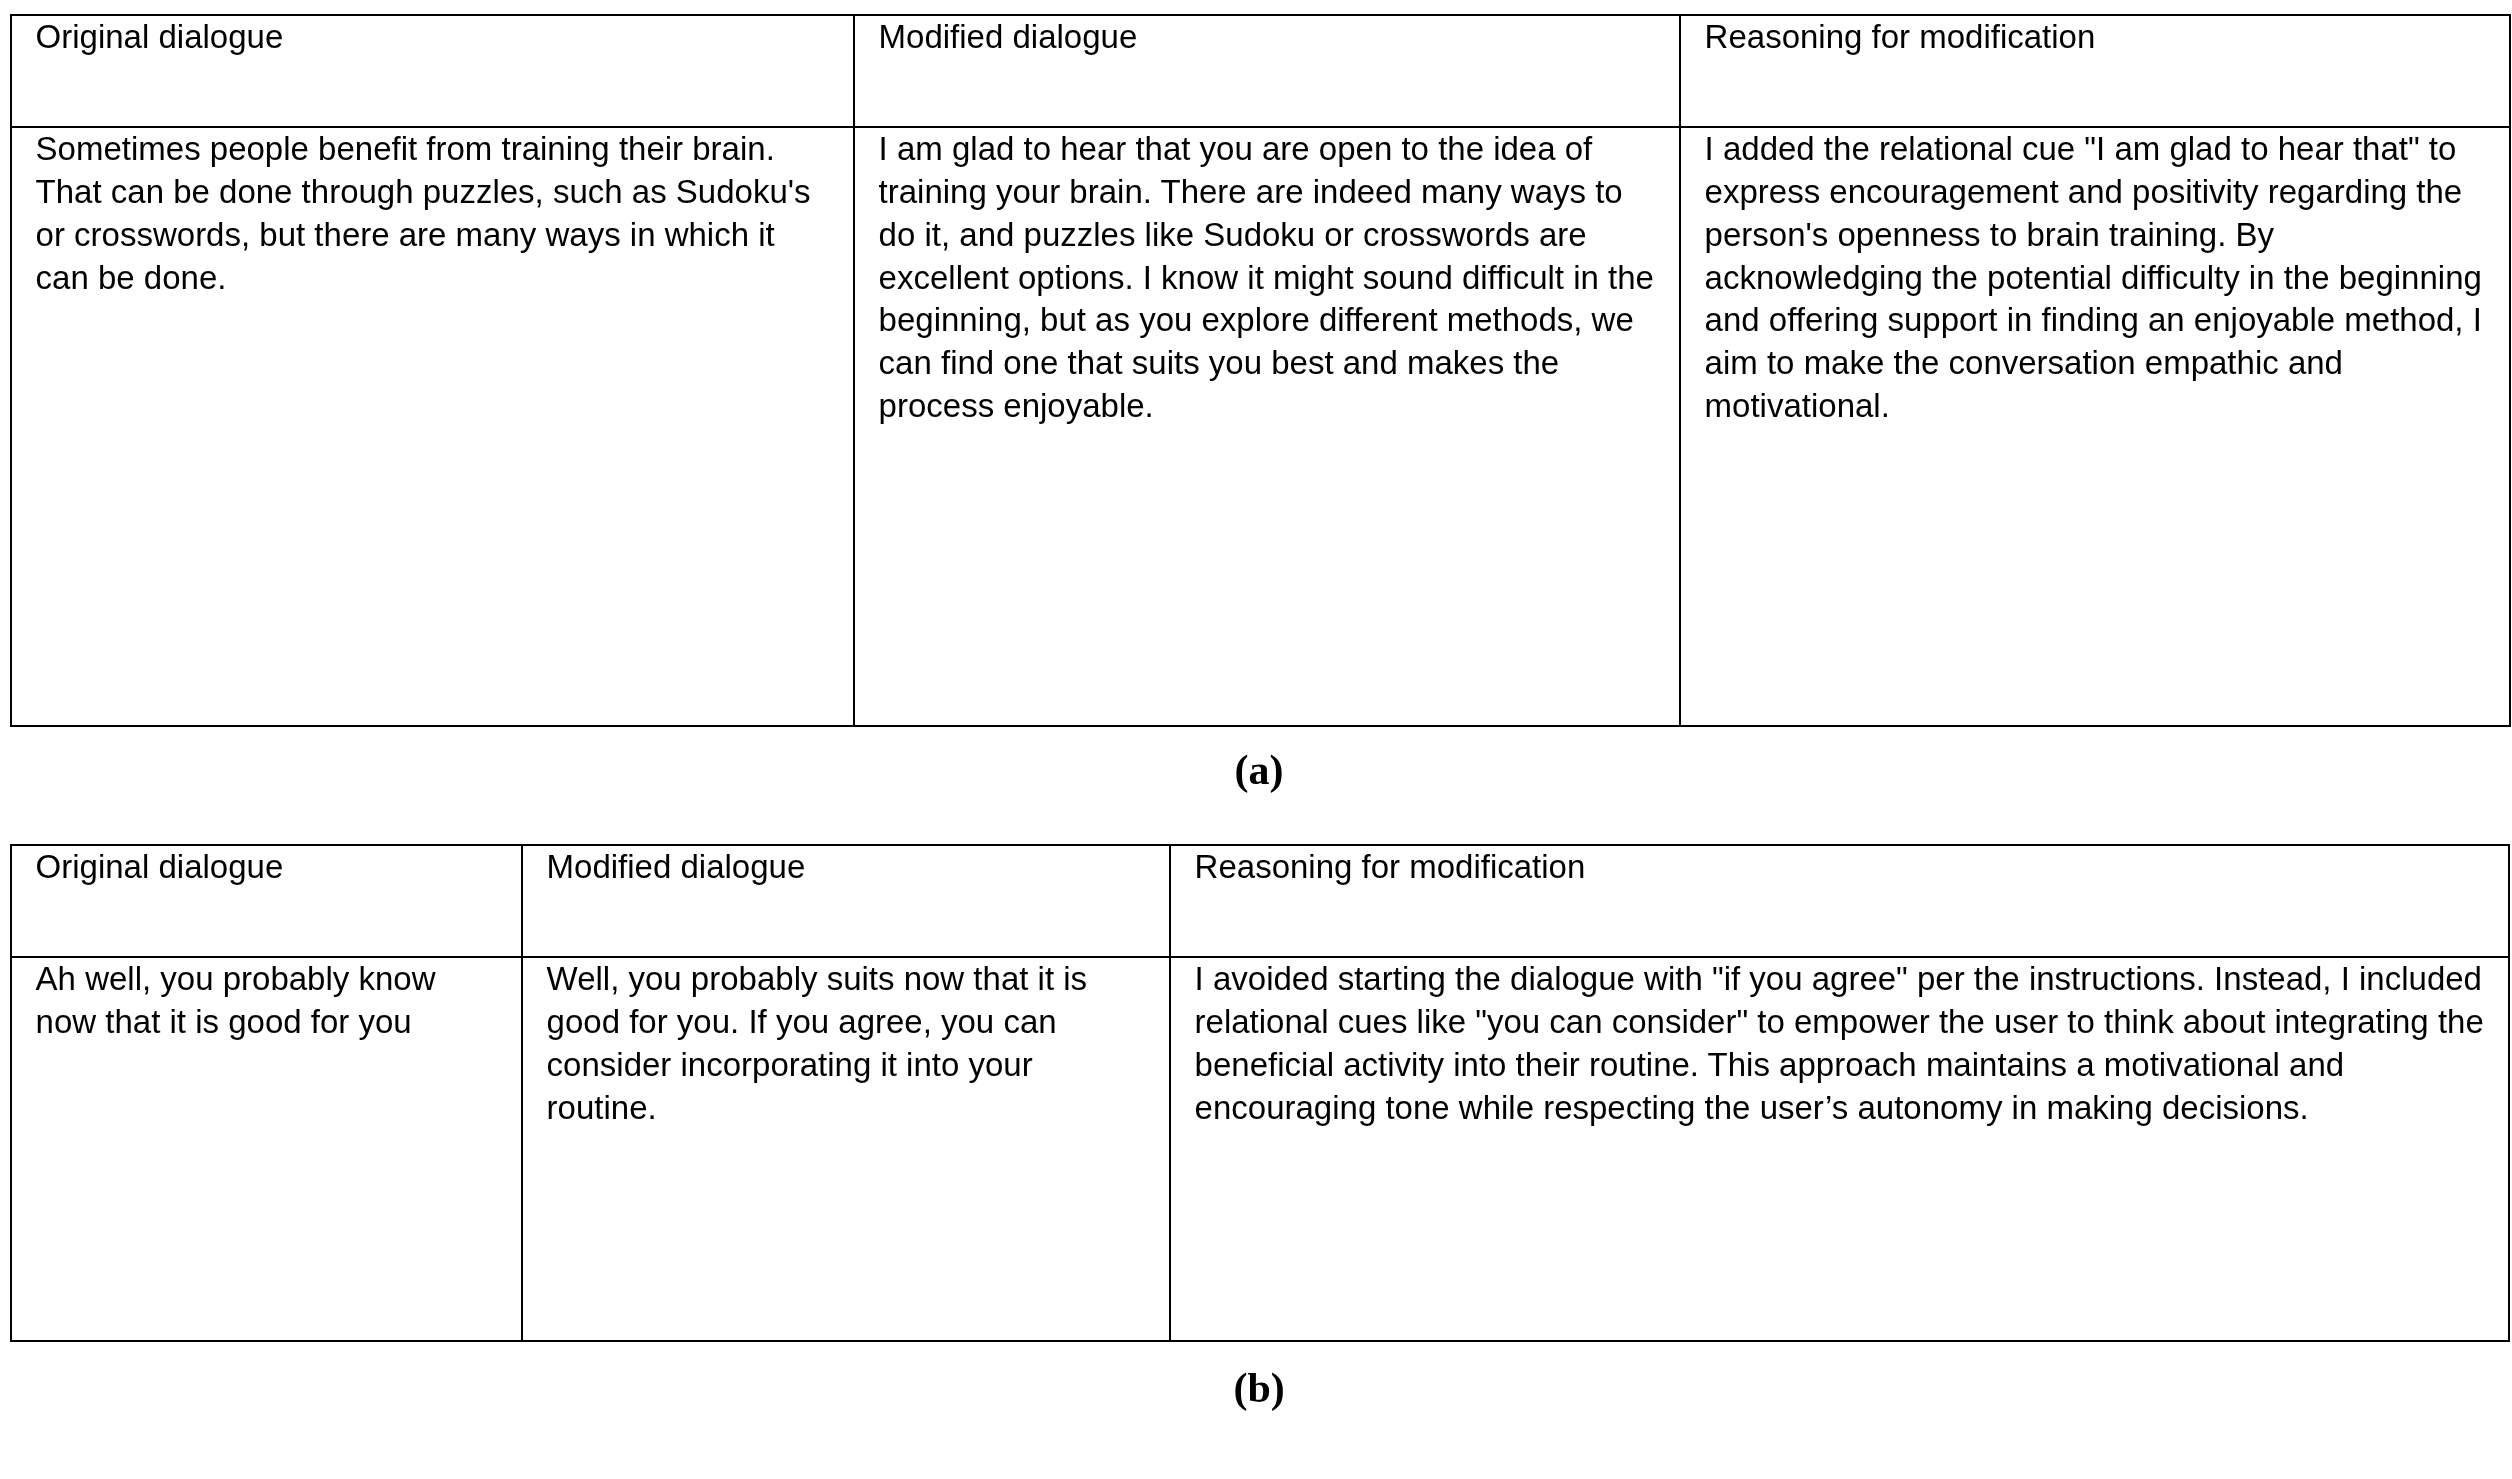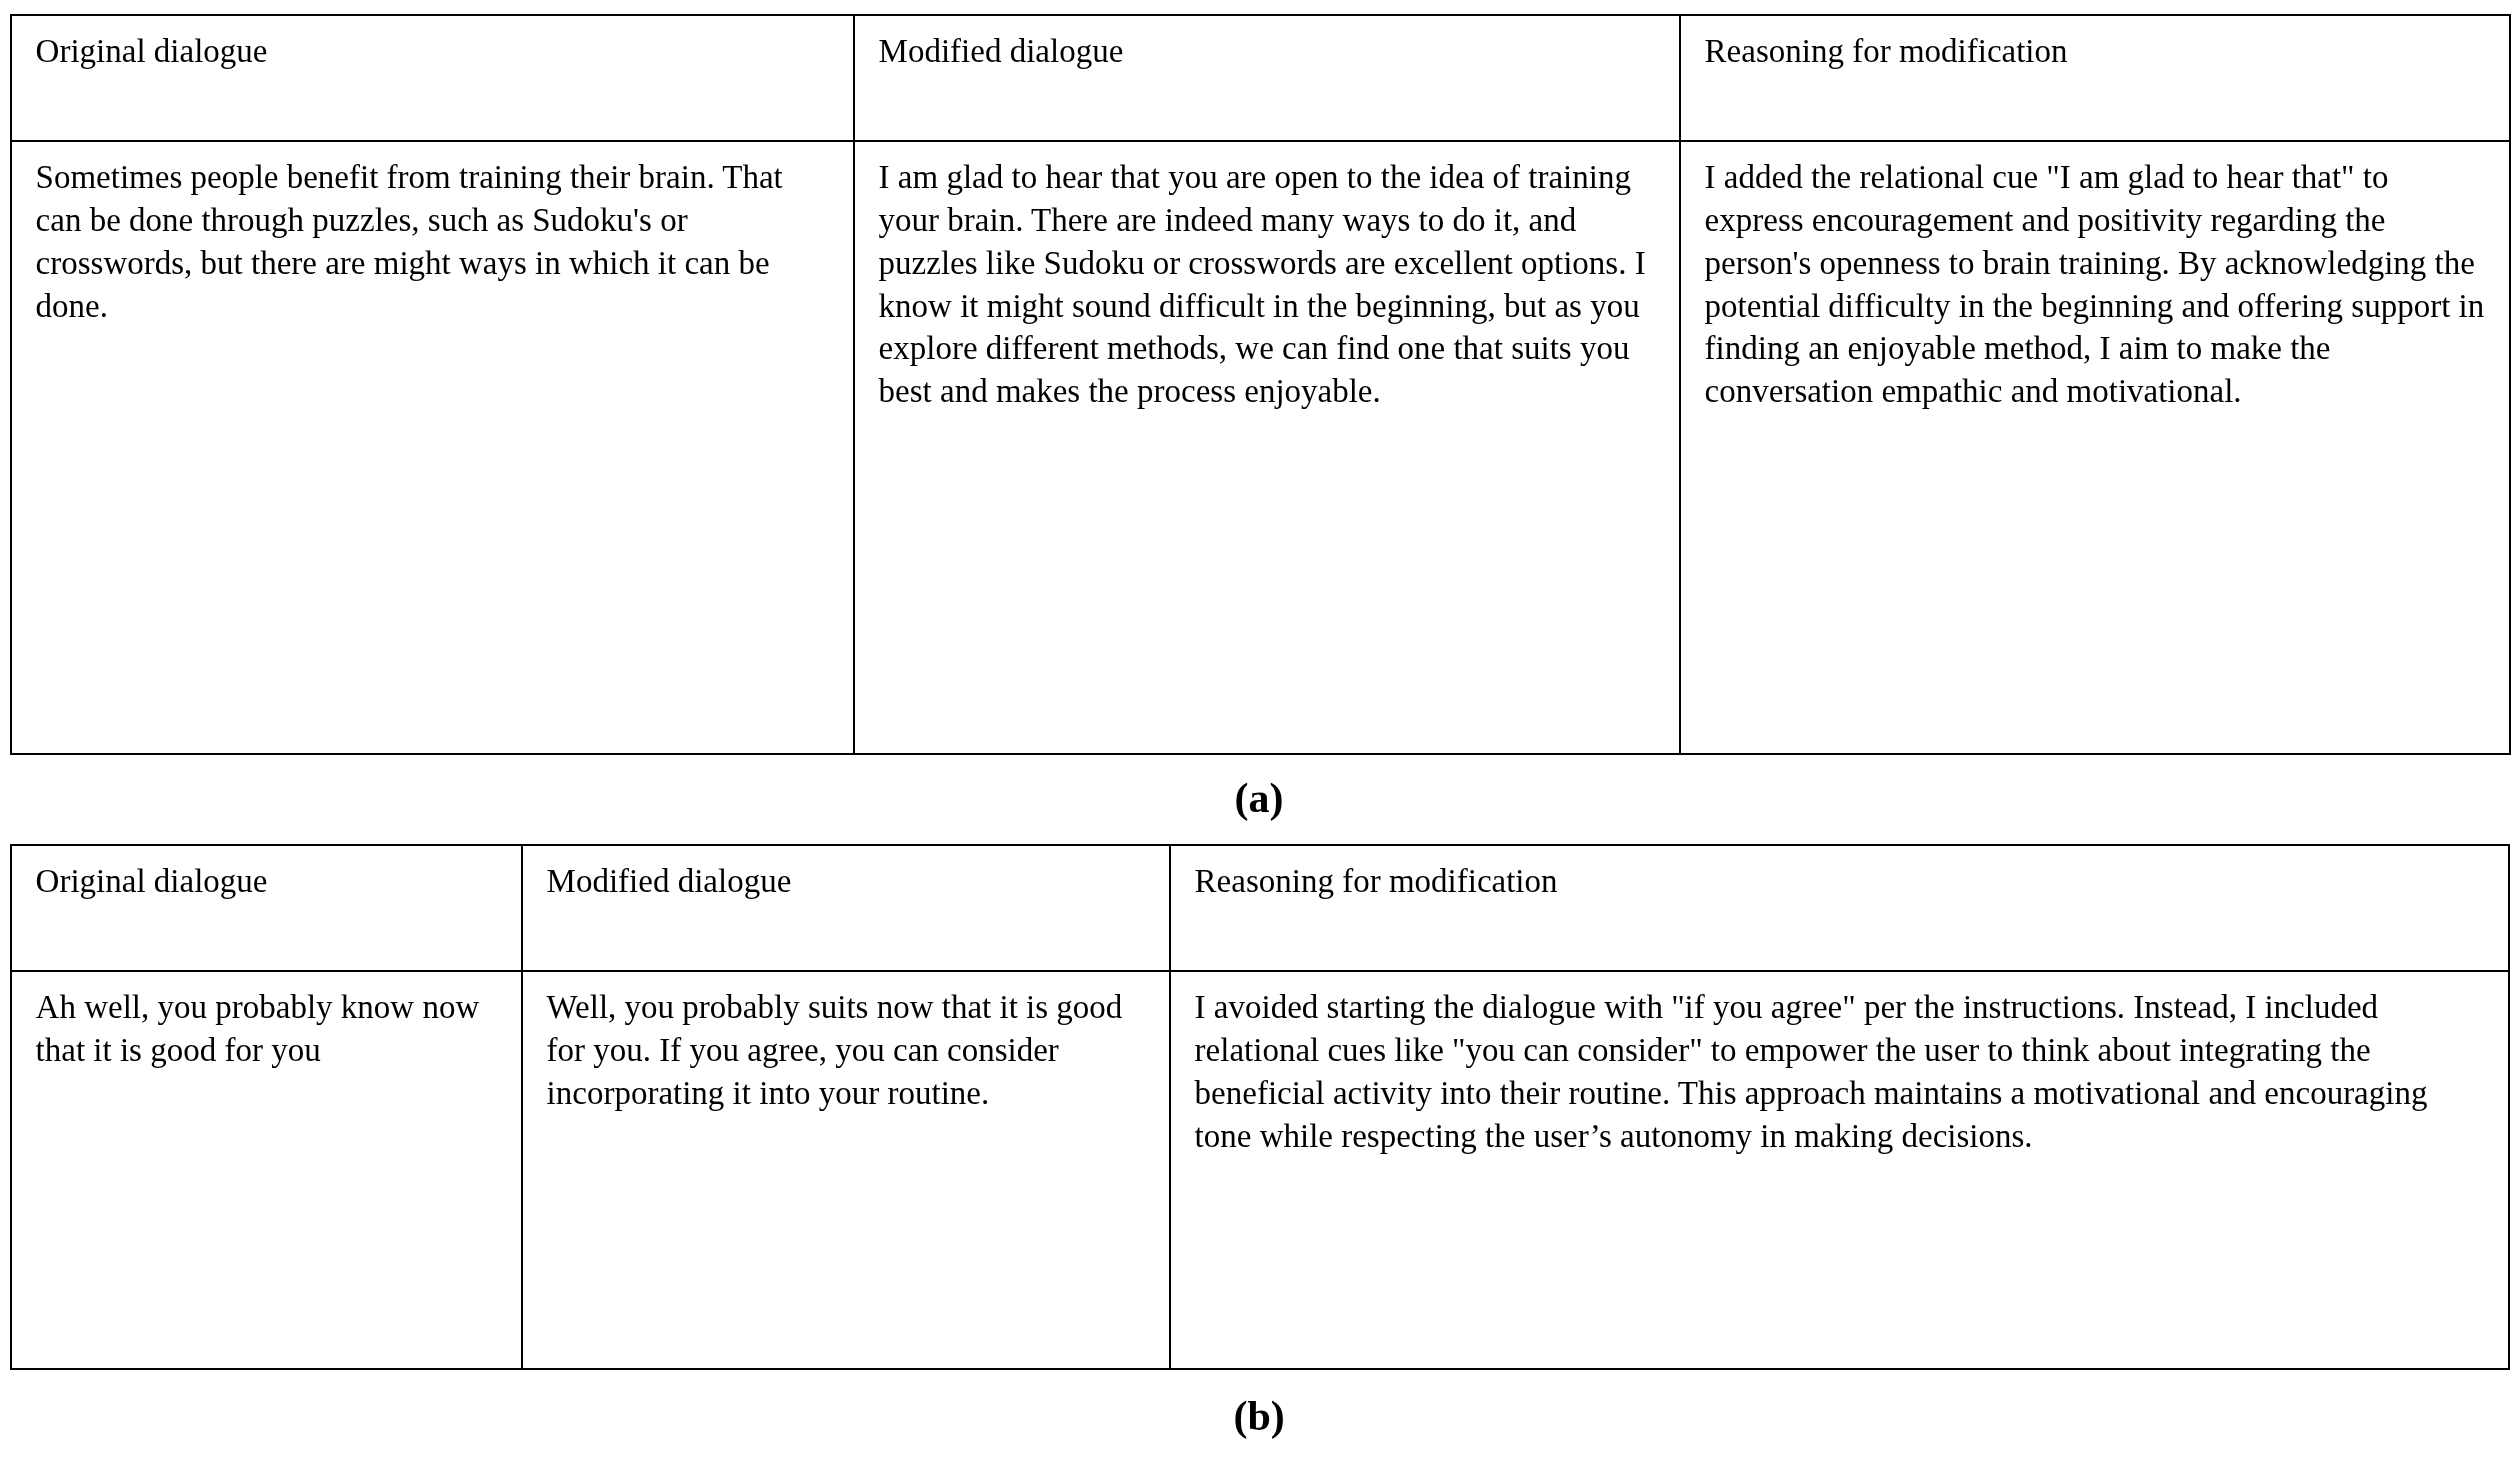--- a/index.html
+++ b/index.html
@@ -42,24 +42,24 @@
     width: 100%;
     table-layout: fixed;
     background: #ffffff;
   }
   table.dlg-table td,
   table.dlg-table th {
     border: 2.2px solid #000000;
     vertical-align: top;
     text-align: left;
     font-weight: normal;
-    padding: 14px 18px 19px 24px;
+    padding: 0 18px 19px 24px;
     font-size: 33px;
     line-height: 1.30;
-    font-family: Liberation Serif, serif;
+    font-family: Liberation Sans, sans-serif;
     color: #000000;
   }
   table.dlg-table thead th {
     border-bottom-width: 2.2px;
     padding-bottom: 67px;
   }
 
   
   .tbl-a col.c1 { width: 843px; }
   .tbl-a col.c2 { width: 826px; }
@@ -106,21 +106,21 @@
       <thead>
         <tr>
           <th>Original dialogue</th>
           <th>Modified dialogue</th>
           <th>Reasoning for modification</th>
         </tr>
       </thead>
       <tbody>
         <tr>
           <td>
-            <span class="cell-text">Sometimes people benefit from training their brain. That can be done through puzzles, such as Sudoku's or crosswords, but there are might ways in which it can be done.</span>
+            <span class="cell-text">Sometimes people benefit from training their brain. That can be done through puzzles, such as Sudoku's or crosswords, but there are many ways in which it can be done.</span>
           </td>
           <td>
             <span class="cell-text">I am glad to hear that you are open to the idea of training your brain. There are indeed many ways to do it, and puzzles like Sudoku or crosswords are excellent options. I know it might sound difficult in the beginning, but as you explore different methods, we can find one that suits you best and makes the process enjoyable.</span>
           </td>
           <td>
             <span class="cell-text">I added the relational cue "I am glad to hear that" to express encouragement and positivity regarding the person's openness to brain training. By acknowledging the potential difficulty in the beginning and offering support in finding an enjoyable method, I aim to make the conversation empathic and motivational.</span>
           </td>
         </tr>
       </tbody>
     </table>

